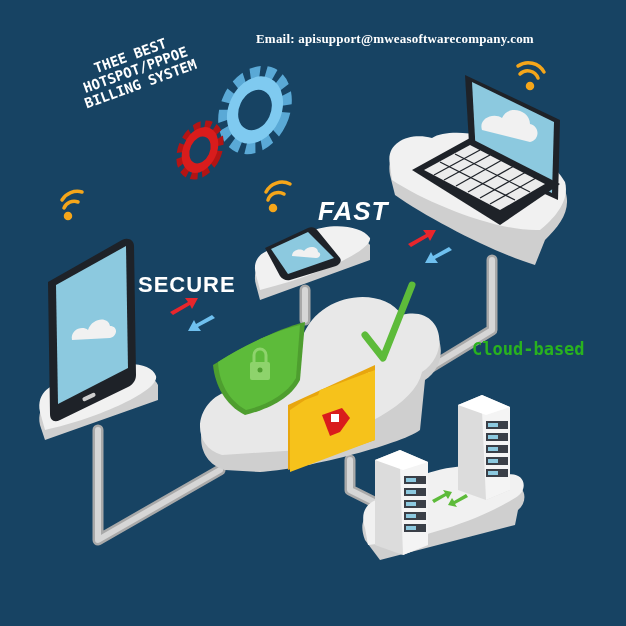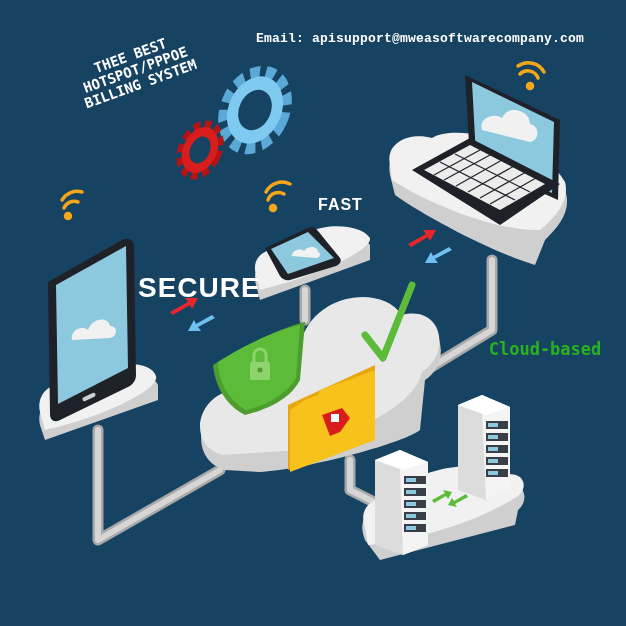--- a/index.html
+++ b/index.html
@@ -1,23 +1,23 @@
 <!DOCTYPE html>
 <html><head>
 <meta charset="utf-8">
 <style>
   html, body { margin: 0; padding: 0; }
   body { width: 626px; height: 626px; background: #174363; overflow: hidden; position: relative; font-family: "DejaVu Sans", sans-serif; }
   .stage { position: absolute; left: 0; top: 0; width: 626px; height: 626px; }
-  .email { position: absolute; left: 256px; top: 31px; color: #ffffff; font-family: Liberation Mono, monospace; font-weight: bold; font-size: 13px; letter-spacing: 0.2px; white-space: nowrap; text-align: right; }
+  .email { position: absolute; left: 256px; top: 31px; color: #ffffff; font-family: Liberation Serif, serif; font-weight: bold; font-size: 13px; letter-spacing: 0.2px; white-space: nowrap; text-align: right; }
   .title { position: absolute; left: 48px; top: 78px; color: #ffffff; font-family: "DejaVu Sans Mono", monospace; font-weight: bold; font-size: 14px; line-height: 15px; text-align: center; transform: rotate(-20deg); transform-origin: left top; width: 170px; }
   .title div { white-space: nowrap; }
-  .label-fast { position: absolute; left: 318px; top: 196px; color: #ffffff; font-family: "Liberation Sans", sans-serif; font-weight: bold; font-size: 16px; letter-spacing: 1px; }
-  .label-secure { position: absolute; left: 138px; top: 272px; color: #ffffff; font-family: "Liberation Sans", sans-serif; font-weight: bold; font-size: 28px; letter-spacing: 1px; text-align: right; }
-  .label-cloud { position: absolute; left: 472px; top: 340px; color: #29b21f; font-family: "DejaVu Sans Mono", monospace; font-weight: bold; font-size: 17px; line-height: 19px; text-align: center; width: 146px; }
+  .label-fast { position: absolute; left: 318px; top: 196px; color: #ffffff; font-family: "Liberation Sans", sans-serif; font-weight: bold; font-size: 26px; letter-spacing: 1px; font-style: italic; }
+  .label-secure { position: absolute; left: 138px; top: 272px; color: #ffffff; font-family: "Liberation Sans", sans-serif; font-weight: bold; font-size: 22px; letter-spacing: 1px; text-align: right; }
+  .label-cloud { position: absolute; left: 472px; top: 340px; color: #29b21f; font-family: "DejaVu Sans Mono", monospace; font-weight: bold; font-size: 17px; line-height: 19px; width: 146px; }
   svg { position: absolute; left: 0; top: 0; }
 </style>
 </head>
 <body>
 
 <div class="stage">
 <svg width="626" height="626" viewBox="0 0 626 626">
 
   <g fill="none" stroke-linecap="round" stroke-linejoin="round">
     <path d="M98 430 L98 540 L220 470" stroke="#a9a9a9" stroke-width="11"></path>

